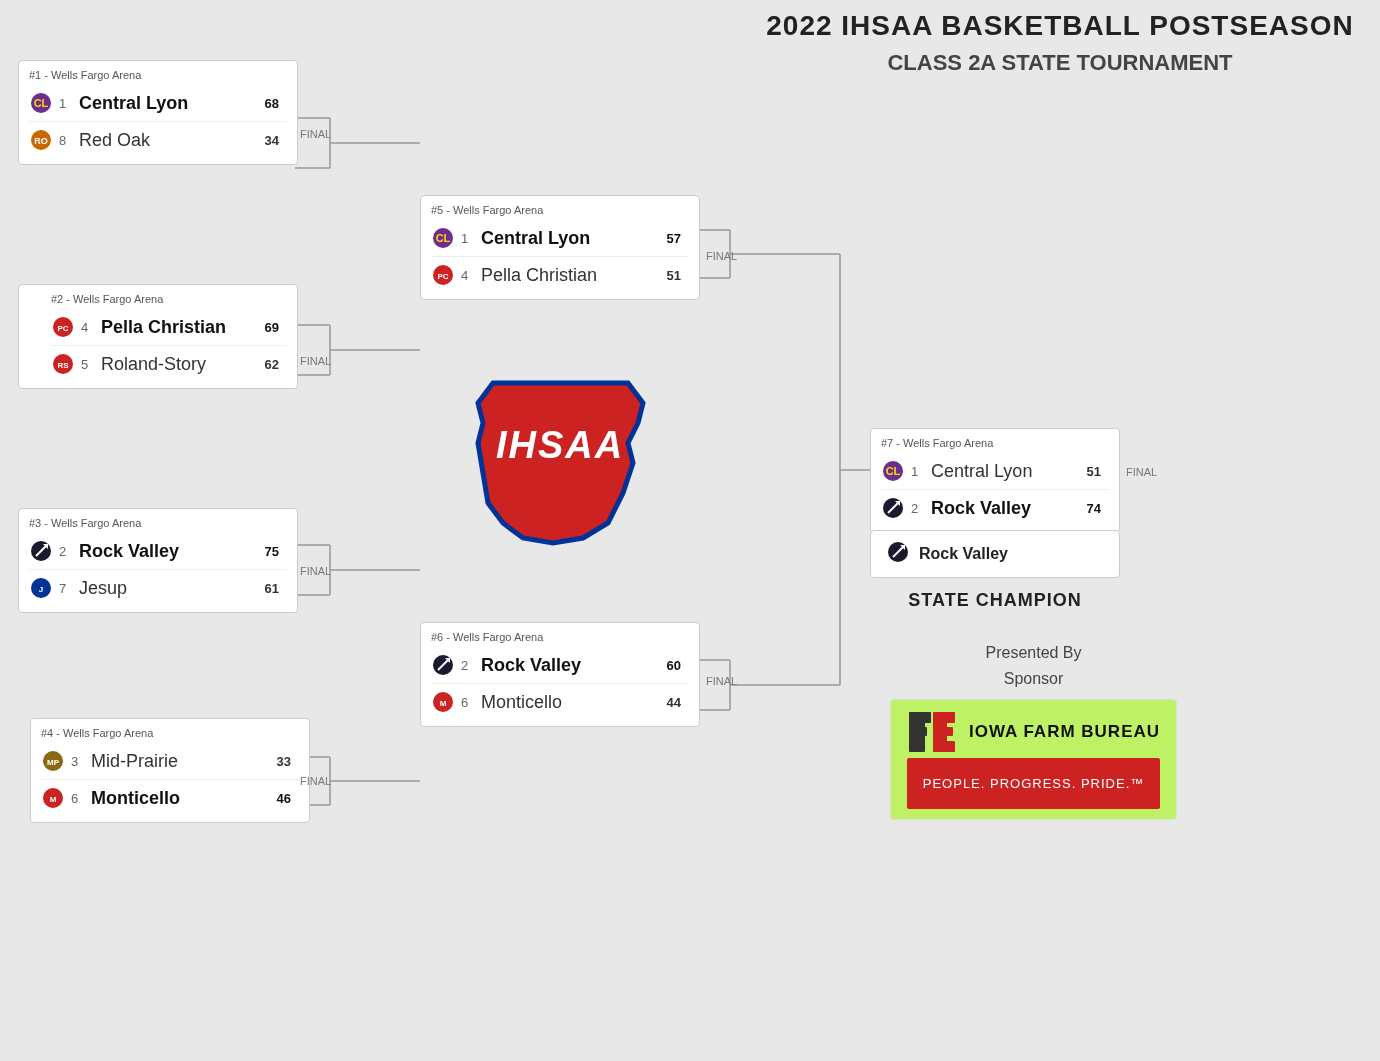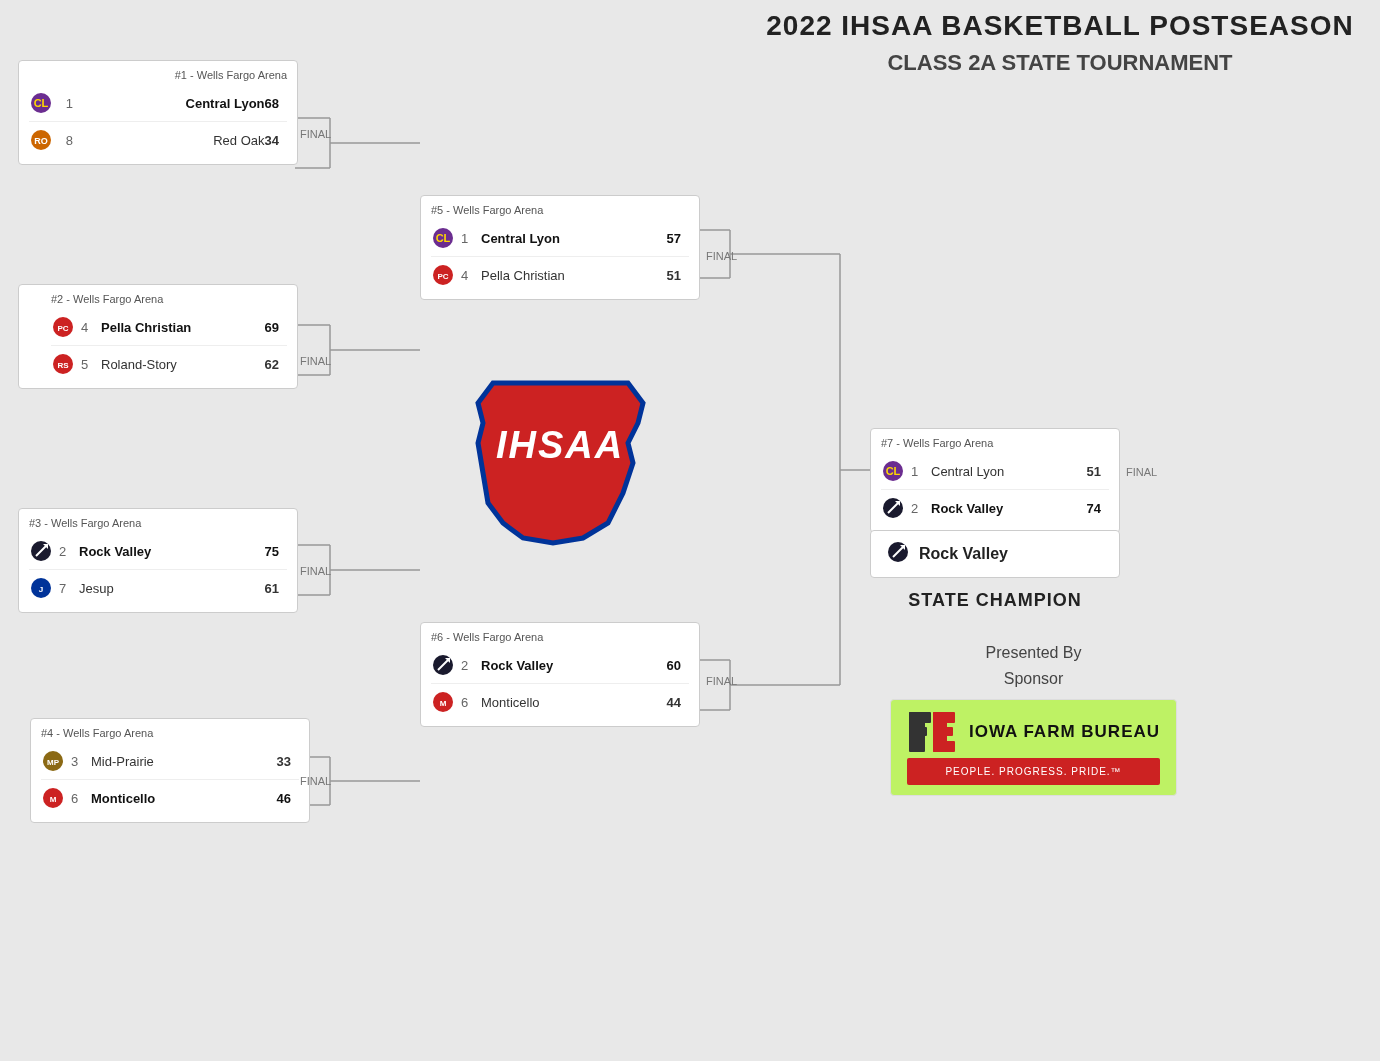--- a/index.html
+++ b/index.html
@@ -76,21 +76,21 @@
     }
 
     .team-seed {
       font-size: 13px;
       color: #666;
       margin-right: 6px;
       min-width: 14px;
     }
 
     .team-name {
-      font-size: 13px;
+      font-size: 18px;
       color: #333;
       flex: 1;
     }
 
     .team-score {
       font-size: 13px;
       color: #333;
       font-weight: bold;
       margin-right: 8px;
     }
@@ -203,21 +203,21 @@
 
     <line x1="700" y1="660" x2="730" y2="660" stroke="#999" stroke-width="1.5"></line>
     <line x1="700" y1="710" x2="730" y2="710" stroke="#999" stroke-width="1.5"></line>
     <line x1="730" y1="660" x2="730" y2="710" stroke="#999" stroke-width="1.5"></line>
     <line x1="730" y1="685" x2="840" y2="685" stroke="#999" stroke-width="1.5"></line>
 
     <line x1="840" y1="254" x2="840" y2="685" stroke="#999" stroke-width="1.5"></line>
     <line x1="840" y1="470" x2="870" y2="470" stroke="#999" stroke-width="1.5"></line>
   </svg>
 
-  <div class="game-box" style="left:18px; top:60px;text-align:right;">
+  <div class="game-box" style="left:18px; top:60px;">
     <div class="game-label">#1 - Wells Fargo Arena</div>
     <div class="team-row winner-row">
       <div class="team-logo">
         <svg width="22" height="22" viewBox="0 0 22 22">
             <circle cx="11" cy="11" r="10" fill="#6B2D90"></circle>
             <text x="11" y="15" text-anchor="middle" fill="gold" font-size="11" font-weight="bold">CL</text>
           </svg>
       </div>
       <span class="team-seed">1</span>
       <span class="team-name">Central Lyon</span>
@@ -449,17 +449,17 @@
             <rect x="26" y="2" width="14" height="40" rx="1" fill="#cc2222"></rect>
             <rect x="26" y="2" width="22" height="11" rx="1" fill="#cc2222"></rect>
             <rect x="26" y="17" width="20" height="9" rx="1" fill="#cc2222"></rect>
             <rect x="26" y="31" width="22" height="11" rx="1" fill="#cc2222"></rect>
           </svg>
         </div>
         <div>
           <div style="font-size:17px; font-weight:900; color:#111; letter-spacing:1px;">IOWA FARM BUREAU</div>
         </div>
       </div>
-      <div style="background:#cc2222; color:white; font-size:10px; padding:8px 10px; border-radius:2px; letter-spacing:1px; text-align:center;">PEOPLE. PROGRESS. PRIDE.™</div>
+      <div style="background:#cc2222; color:white; font-size:13px; padding:18px 10px; border-radius:2px; letter-spacing:1px; text-align:center;">PEOPLE. PROGRESS. PRIDE.™</div>
     </div>
   </div>
 
 </div>
 
 </body></html>

